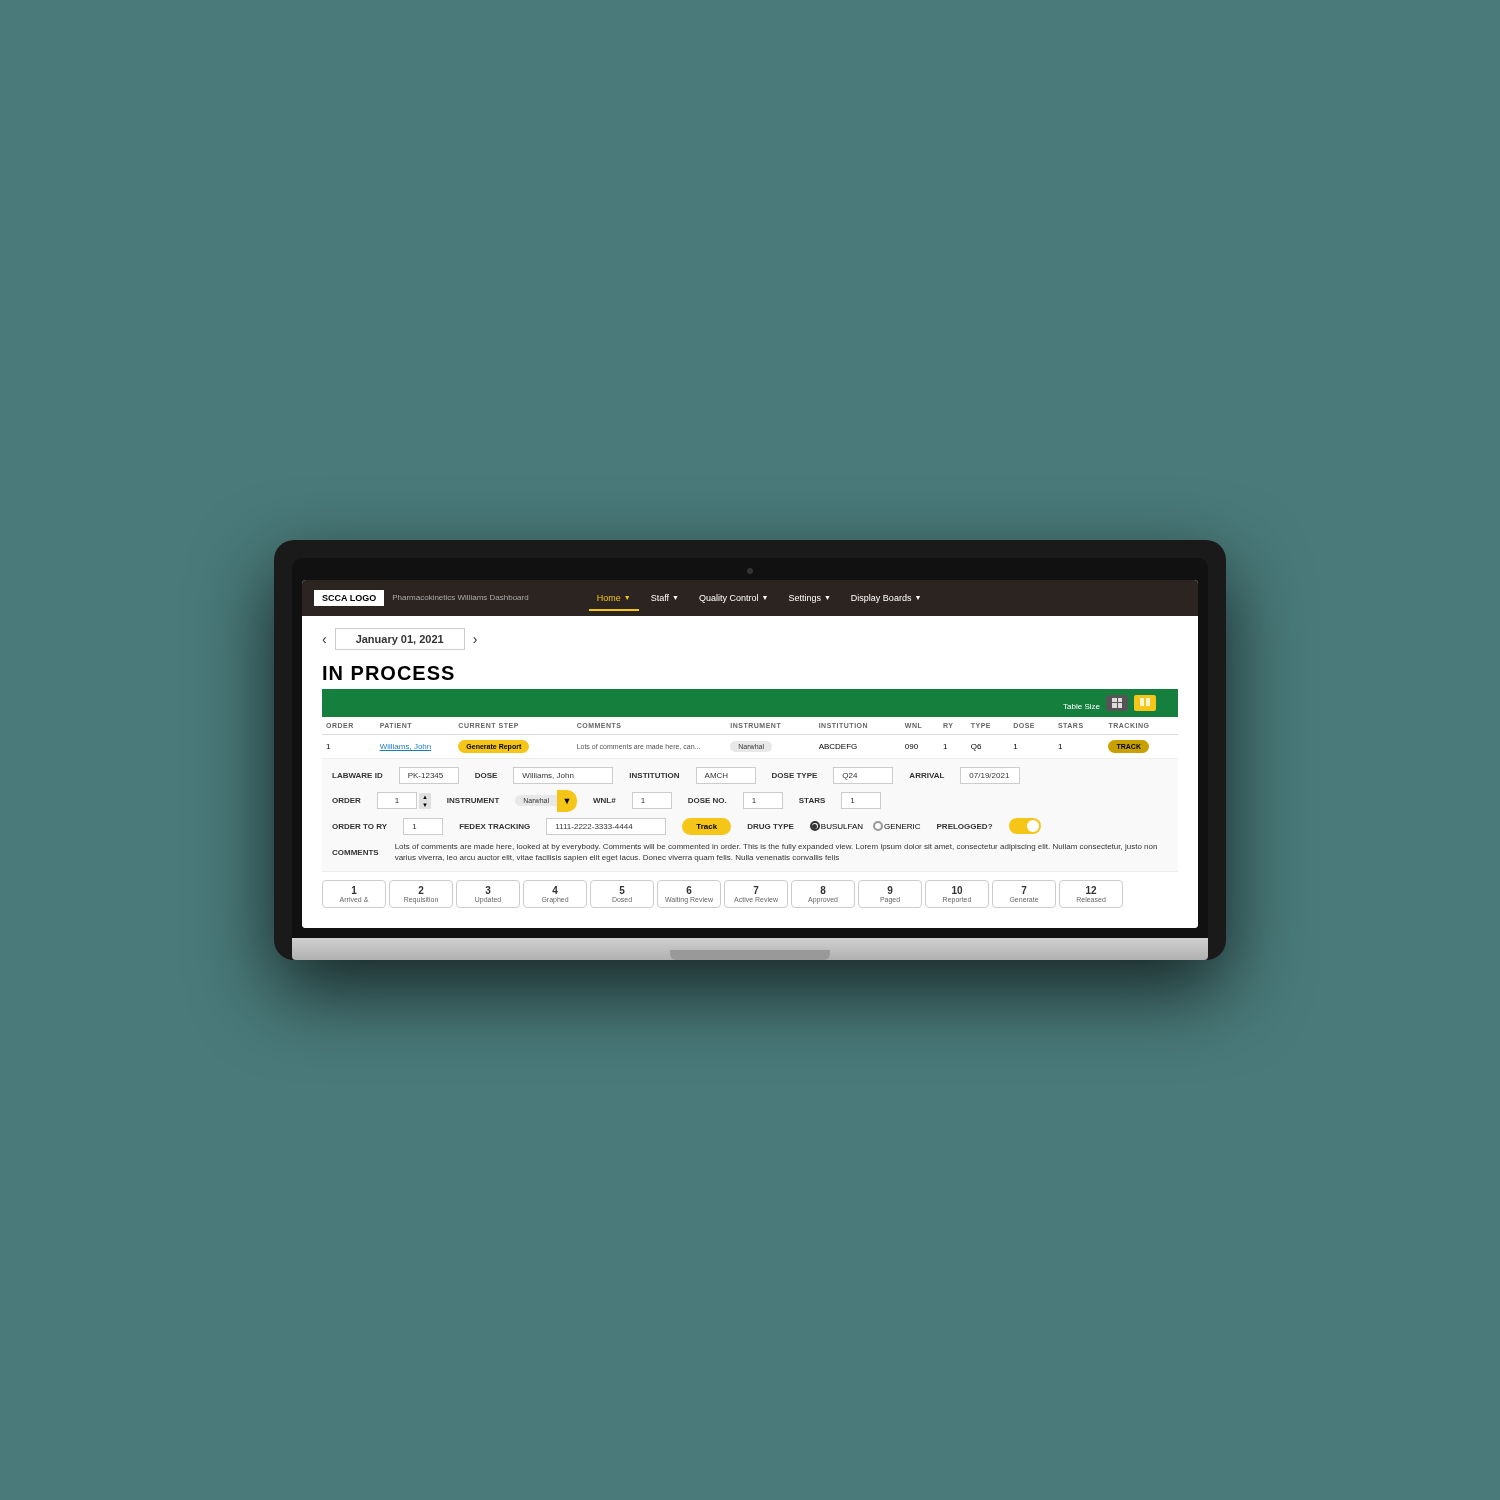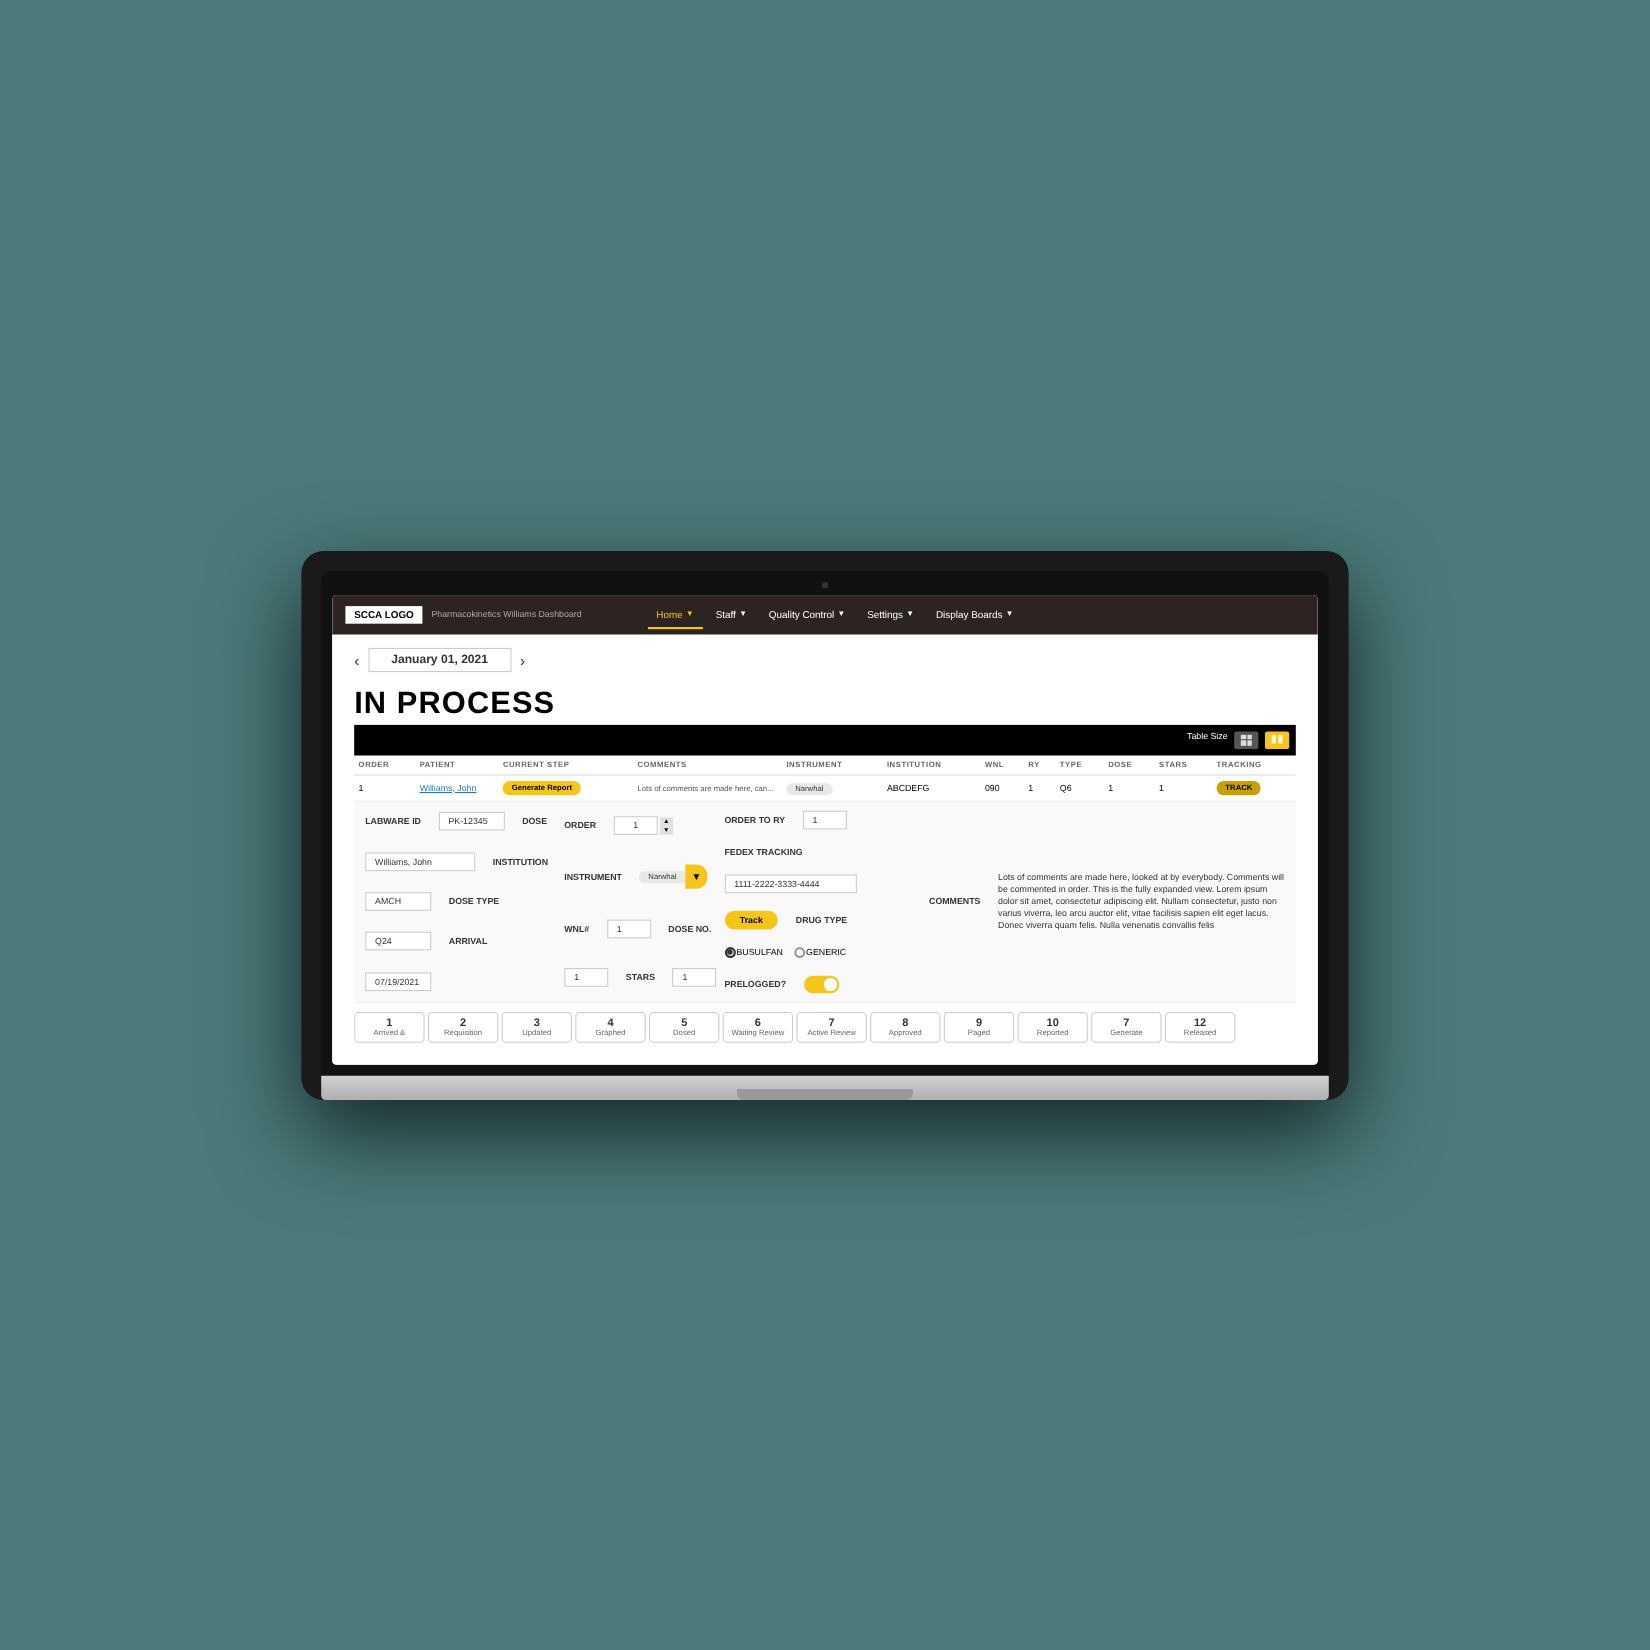--- a/index.html
+++ b/index.html
@@ -148,42 +148,42 @@
       padding: 4px 16px;
       font-size: 11px;
       font-weight: bold;
       color: #333;
       min-width: 130px;
       text-align: center;
     }
 
     
     .page-title {
-      font-size: 28px;
+      font-size: 20px;
       font-weight: 900;
       color: #000;
       letter-spacing: 1px;
       margin-bottom: 4px;
     }
 
     .reviewer-info {
       font-size: 9px;
       color: #333;
       font-weight: bold;
       line-height: 1.6;
       margin-bottom: 10px;
     }
 
     
     .table-header-bar {
-      background: #000000;
-      display: flex;
-      align-items: flex-start;
+      background: #15803d;
+      display: flex;
+      align-items: flex-end;
       justify-content: flex-end;
-      padding: 6px 6px;
+      padding: 6px 22px;
       gap: 6px;
     }
 
     .table-size-label {
       color: #fff;
       font-size: 8px;
     }
 
     .table-size-btn {
       width: 22px;
@@ -279,21 +279,21 @@
     }
 
     
     .expanded-row td {
       background: #f9f9f9;
       padding: 8px 10px;
     }
 
     .expanded-content {
       display: flex;
-      flex-direction: row;
+      flex-direction: column;
       gap: 6px;
     }
 
     .expanded-row-line {
       display: flex;
       align-items: center;
       gap: 16px;
       flex-wrap: wrap;
     }
 

